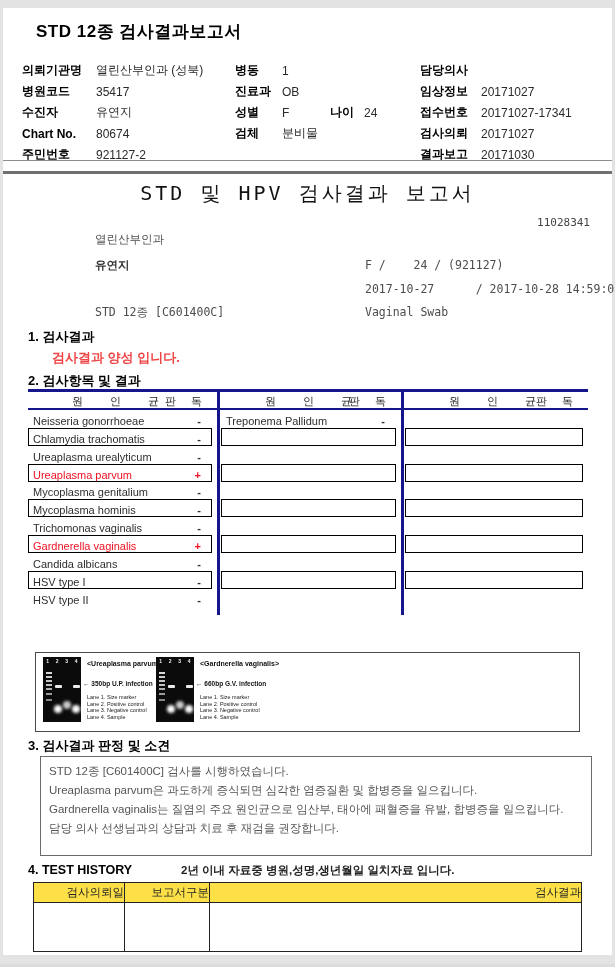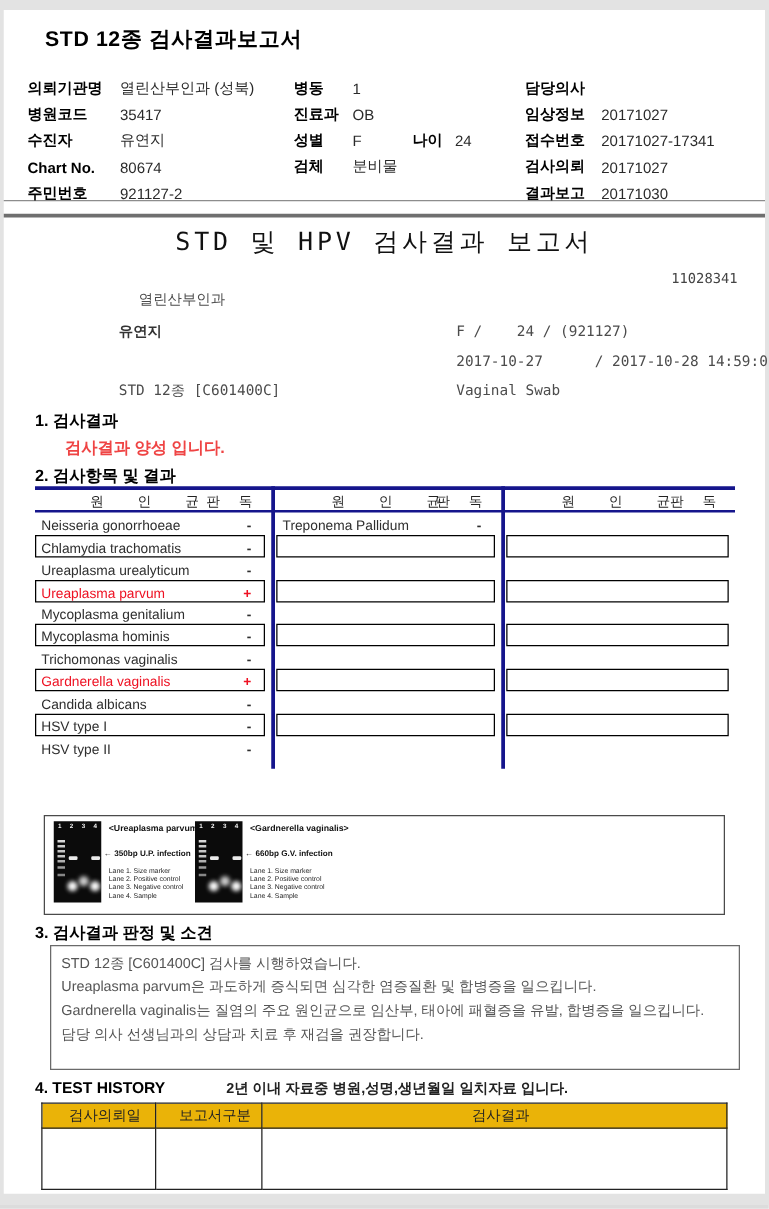--- a/index.html
+++ b/index.html
@@ -24,21 +24,21 @@
   .hcol-right .hl{width:61px;}
 
   
   .divider{position:absolute;left:0;top:163px;width:100%;height:3px;background:#6f6f6f;}
 
   
   .main{position:absolute;left:0;top:166px;width:100%;height:781px;}
   .main-title{position:absolute;left:0;width:100%;top:6px;text-align:center;font-size:20px;color:#111;letter-spacing:3px;font-family:"DejaVu Sans Mono",monospace;}
   .report-no{position:absolute;right:22px;top:42px;font-size:11px;color:#444;font-family:"DejaVu Sans Mono",monospace;}
   .mono{position:absolute;font-size:11.5px;color:#4c4c4c;font-family:"DejaVu Sans Mono",monospace;white-space:pre;}
-  .m-clinic{left:108px;top:58px;}
+  .m-clinic{left:92px;top:58px;}
   .m-patient{left:92px;top:84px;font-weight:bold;color:#333;}
   .m-test{left:92px;top:131px;}
   .m-chart{left:362px;top:58px;}
   .m-sexage{left:362px;top:84px;}
   .m-dates{left:362px;top:108px;}
   .m-spec{left:362px;top:131px;}
 
   .s-heading{font-size:13px;font-weight:bold;color:#000;}
   .sh1{position:absolute;left:25px;top:154px;}
   .s1-result{position:absolute;left:49px;top:175px;font-size:13px;font-weight:bold;color:#ef4444;}
@@ -85,21 +85,21 @@
   
   .sh3{position:absolute;left:25px;top:563px;}
   .opinion{position:absolute;left:37px;top:582px;width:552px;height:100px;border:1px solid #6a6a6a;box-sizing:border-box;padding:5px 8px;}
   .op-line{font-size:11.5px;line-height:19px;color:#555;white-space:nowrap;}
 
   
   .s4row{position:absolute;left:25px;top:689px;display:flex;align-items:baseline;}
   .s4-heading{font-size:12.5px;font-weight:bold;color:#000;width:153px;}
   .s4-note{font-size:11.5px;font-weight:bold;color:#222;}
   .history{position:absolute;left:30px;top:708px;width:549px;border-collapse:collapse;}
-  .history th{background:#eab308;border:1px solid #222;font-size:11.5px;font-weight:normal;color:#222;height:19px;text-align:center;padding:0 0 0 10px;}
+  .history th{background:#fde047;border:1px solid #222;font-size:11.5px;font-weight:normal;color:#222;height:19px;text-align:right;padding:0 0 0 10px;}
   .history td{border:1px solid #222;height:46px;}
   .hc1{width:80px;} .hc2{width:74px;}
 </style>
 </head>
 <body>
 
 <div class="screen">
   <div class="page">
 
     <div class="hdr">

